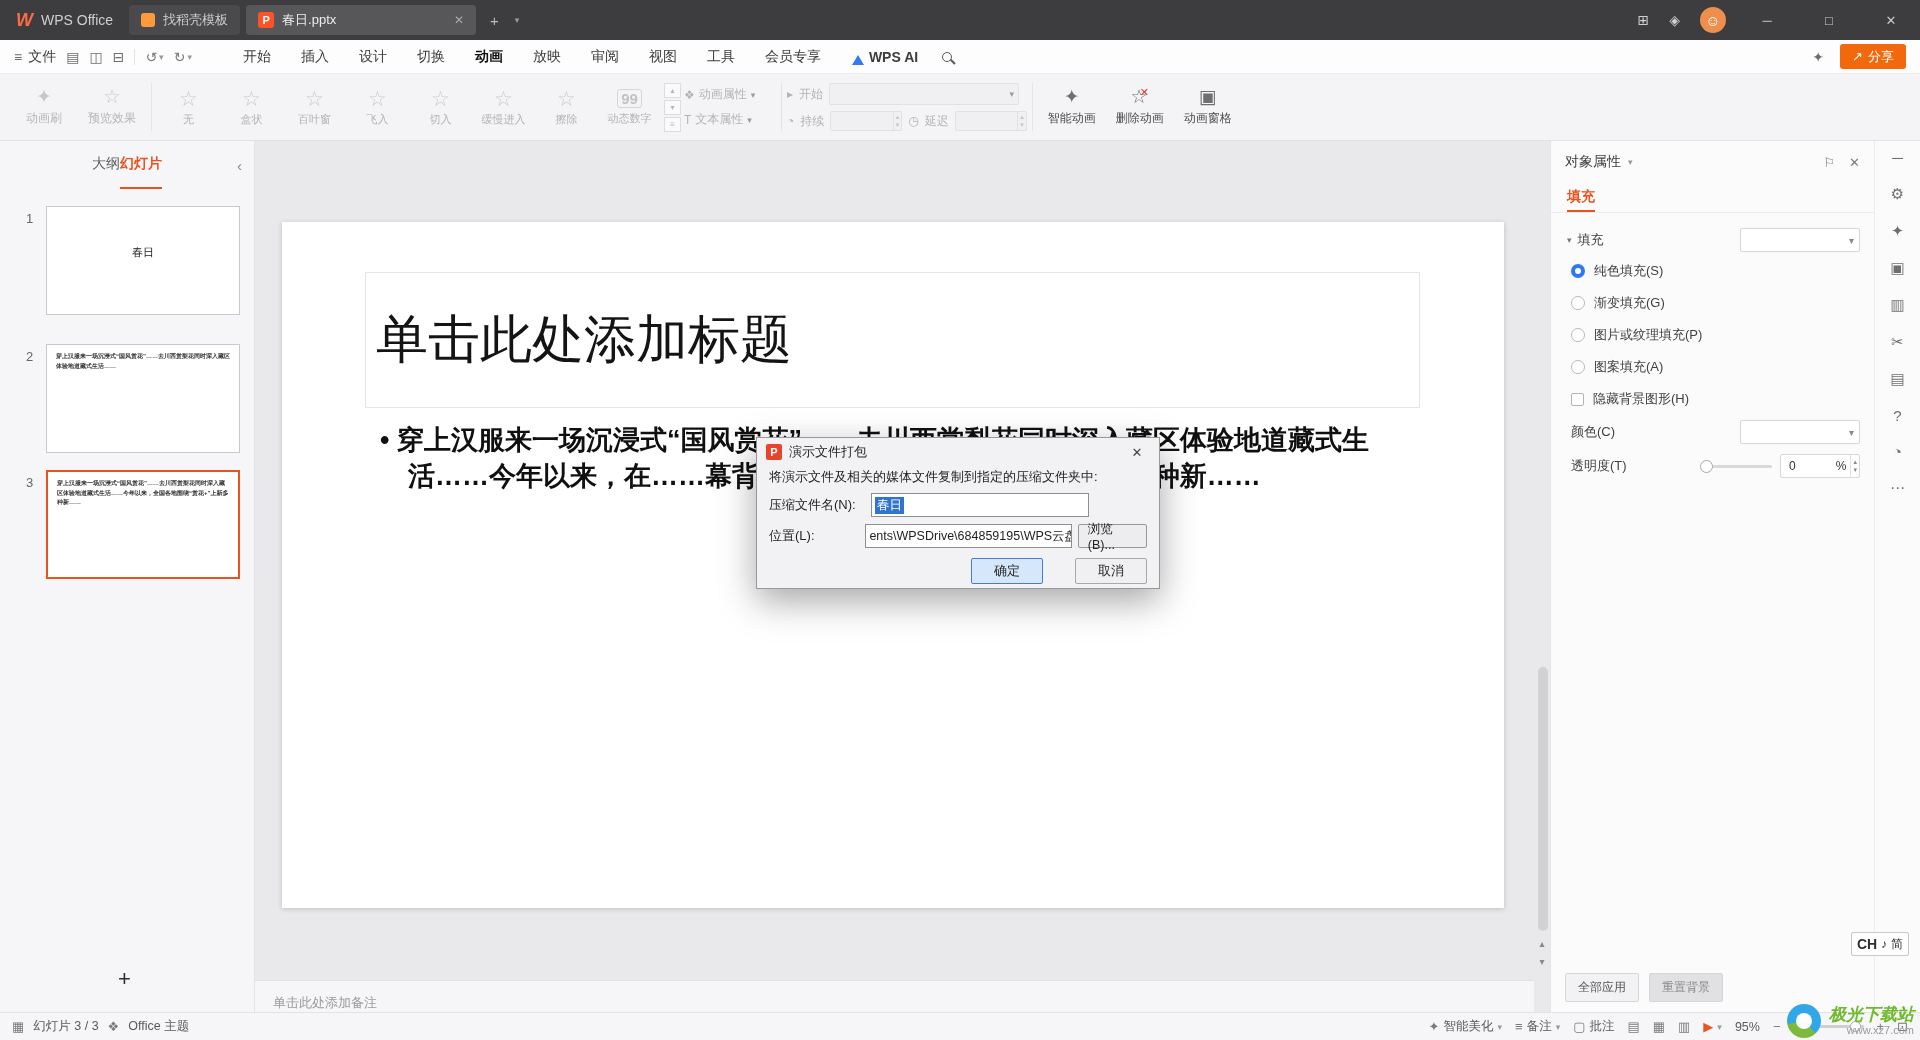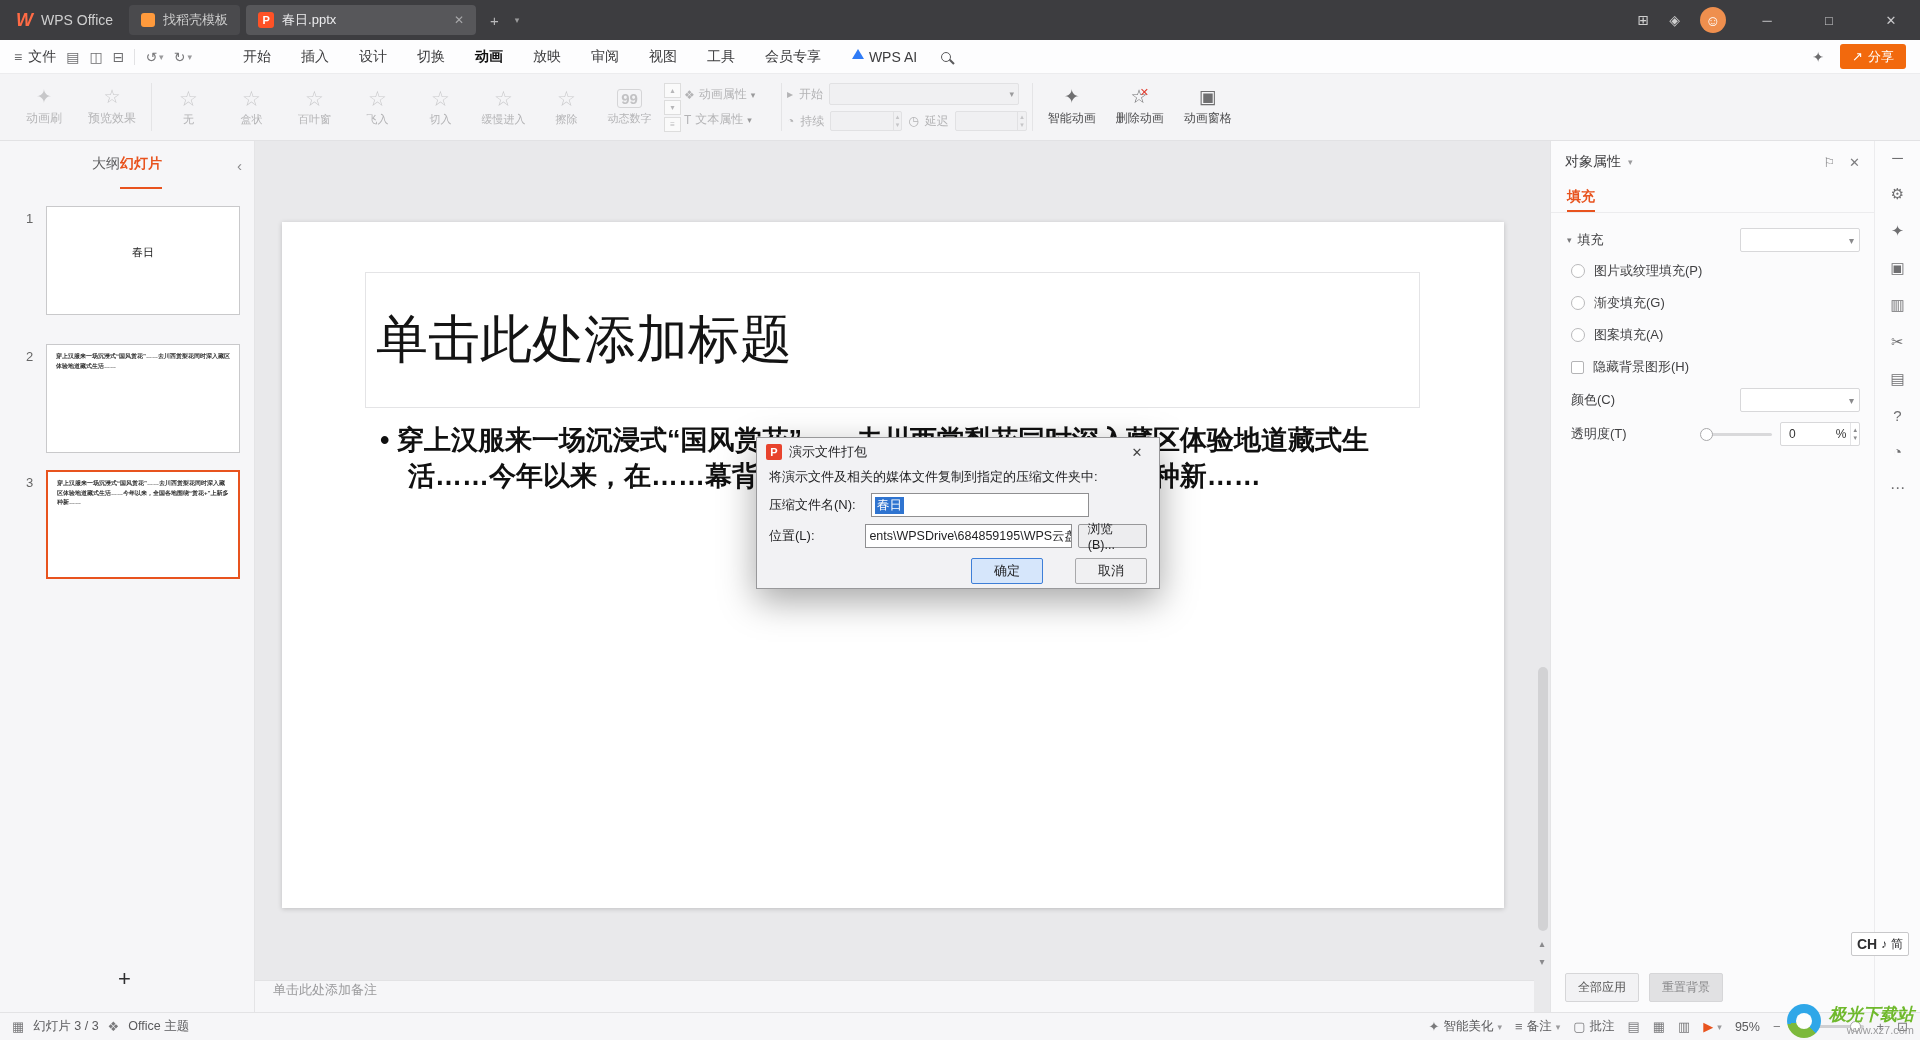--- a/index.html
+++ b/index.html
@@ -24,21 +24,21 @@
   
   .mb{position:absolute;top:40px;left:0;right:0;height:34px;background:#fdfdfe;border-bottom:1px solid #ececee;display:flex;align-items:center;padding:0 14px;gap:10px;font-size:14px;color:#3c3c3e}
   .mb-file{display:flex;align-items:center;gap:6px}
   .mb-ic{color:#6d6d6f;font-size:14px}
   .mb-sep{width:1px;height:16px;background:#e2e2e4}
   .mb-undo{display:flex;align-items:center;gap:2px;color:#7a7a7c}
   .tiny{font-size:9px;color:#9a9a9c}
   .mb-tabs{display:flex;align-items:center;margin-left:26px}
   .mb-tab{padding:0 15px;height:34px;display:flex;align-items:center}
   .mb-tab.active{font-weight:700;color:#111}
-  .wpsai{display:flex;align-items:flex-start;gap:5px;font-weight:400;margin-left:6px}
+  .wpsai{display:flex;align-items:flex-end;gap:5px;font-weight:700;margin-left:6px}
   .ai-ic{width:0;height:0;border-left:6px solid transparent;border-right:6px solid transparent;border-bottom:10px solid #2f7bf6}
   .search-ic{width:10px;height:10px;border:1.6px solid #5a5a5c;border-radius:50%;position:relative;margin-left:14px}
   .search-ic::after{content:"";position:absolute;width:6px;height:1.6px;background:#5a5a5c;transform:rotate(45deg);right:-5px;bottom:-2px}
   .mb-right{margin-left:auto;display:flex;align-items:center;gap:16px}
   .share-btn{background:#f2690d;color:#fff;height:25px;padding:0 12px;border-radius:3px;display:flex;align-items:center;gap:5px;font-size:13px}
 
   
   .rb{position:absolute;top:74px;left:0;right:0;height:67px;background:#f4f4f6;border-bottom:1px solid #e2e2e4;display:flex;align-items:stretch;padding:0 10px}
   .rb-sep{width:1px;background:#e4e4e6;margin:9px 5px}
   .big-btn{width:68px;display:flex;flex-direction:column;align-items:center;justify-content:center;gap:4px;font-size:12px;color:#b5b5b7}
@@ -74,21 +74,21 @@
   .add-slide{position:absolute;bottom:20px;left:118px;font-size:22px;color:#2f2f31}
 
   
   .mid{position:absolute;left:255px;right:370px;top:141px;bottom:28px;background:#e9e9eb}
   .slide{position:absolute;left:27px;top:81px;width:1222px;height:686px;background:#fff;box-shadow:0 1px 5px rgba(0,0,0,.18)}
   .title-ph{position:absolute;left:83px;top:50px;width:1055px;height:136px;border:1px solid #e4e4e6;display:flex;align-items:center;padding-left:10px}
   .slide-title{font-size:52px;color:#141414}
   .slide-body{position:absolute;left:98px;top:200px;width:1032px;list-style:none}
   .slide-body li{font-size:27px;font-weight:700;line-height:36px;color:#101010;padding-left:28px;text-indent:-28px}
   .slide-body li::before{content:"• "}
-  .notes-bar{position:absolute;left:0;right:16px;bottom:0;height:32px;background:#f6f6f8;border-top:1px solid #e2e2e4;display:flex;align-items:flex-start;padding-left:18px;color:#9a9a9c;font-size:13px}
+  .notes-bar{position:absolute;left:0;right:16px;bottom:0;height:32px;background:#f6f6f8;border-top:1px solid #e2e2e4;display:flex;align-items:flex-end;padding-left:18px;color:#9a9a9c;font-size:13px}
   .vthumb{position:absolute;right:2px;top:526px;width:10px;height:264px;background:#d2d2d4;border-radius:5px}
   .page-nav{position:absolute;right:1px;bottom:44px;display:flex;flex-direction:column;gap:4px;color:#8a8a8c;font-size:10px;align-items:center}
   .page-nav span{width:14px;height:14px;display:flex;align-items:center;justify-content:center}
 
   
   .rp{position:absolute;right:46px;width:324px;top:141px;bottom:28px;background:#fbfbfc;border-left:1px solid #e4e4e6}
   .rp-head{height:42px;display:flex;align-items:center;gap:7px;padding:0 14px;font-size:14px;color:#3c3c3e}
   .rp-head .spread{margin-left:auto;display:flex;gap:14px;color:#7c7c7e;font-size:13px}
   .rp-tabrow{height:30px;border-bottom:1px solid #ececee;display:flex;padding:0 16px}
   .rp-tab{color:#e8531e;font-weight:700;font-size:14px;border-bottom:2px solid #e8531e;display:flex;align-items:center}
@@ -383,26 +383,30 @@
     </div>
     <div class="rp-body">
       <div class="sec-row">
         <span class="tri">▾</span>
         <span>填充</span>
         <div class="rp-select">
             <span>▾</span>
           </div>
       </div>
       <div class="opt-row">
-        <span class="radio"></span>
-        <span>图片或纹理填充(P)</span>
+        <span class="radio sel"></span>
+        <span>纯色填充(S)</span>
       </div>
       <div class="opt-row">
         <span class="radio"></span>
         <span>渐变填充(G)</span>
+      </div>
+      <div class="opt-row">
+        <span class="radio"></span>
+        <span>图片或纹理填充(P)</span>
       </div>
       <div class="opt-row">
         <span class="radio"></span>
         <span>图案填充(A)</span>
       </div>
       <div class="opt-row">
         <span class="checkbox"></span>
         <span>隐藏背景图形(H)</span>
       </div>
       <div class="ctl-row">

